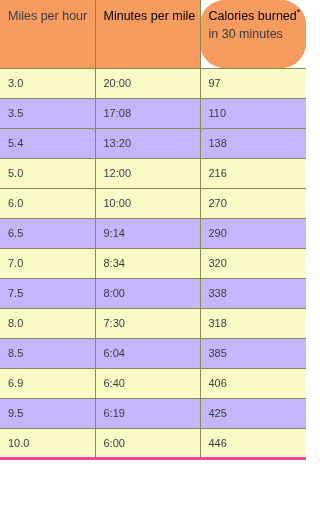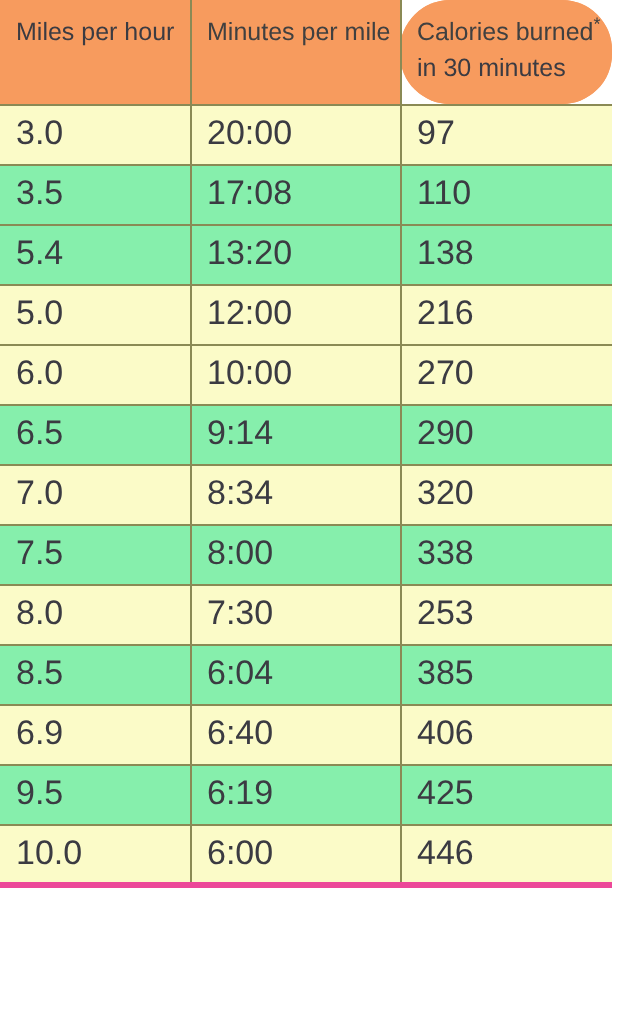--- a/index.html
+++ b/index.html
@@ -26,54 +26,54 @@
     table-layout: fixed;
     font-size: 12.5px;
   }
 
   table.pace-table col.c-mph    { width: 95px; }
   table.pace-table col.c-minmi  { width: 105px; }
   table.pace-table col.c-cal    { width: 106px; }
 
   thead tr.header-row {
     background: #F79B5E;
-    height: 52px;
+    height: 68px;
   }
 
   thead th {
     background: #F79B5E;
     border-right: 1px solid #8a8a55;
     border-bottom: 1px solid #8a8a55;
     text-align: left;
     vertical-align: top;
     padding: 7px 0 0 8px;
     font-weight: normal;
     font-size: 12.5px;
     line-height: 18px;
   }
   thead th:last-child { border-right: none; border-radius: 25px; }
 
   .hdr-dark   { color: #3b3b42; display: block; }
-  .hdr-accent { color: #404040; display: block; }
+  .hdr-accent { color: #000000; display: block; }
   .hdr-accent .star {
     font-size: 9px;
     vertical-align: super;
     line-height: 0;
   }
 
   tbody tr { height: 30px; }
   tbody tr.row-odd  { background: #FBFBC8; }
-  tbody tr.row-even { background: #86efac; }
+  tbody tr.row-even { background: #c4b5fd; }
 
   tbody td {
     border-right: 1px solid #8a8a55;
     border-bottom: 1px solid #8a8a55;
     padding: 0 0 0 8px;
     color: #3b3b42;
-    font-size: 17px;
+    font-size: 11px;
     vertical-align: middle;
     white-space: nowrap;
   }
   tbody td:last-child { border-right: none; }
   tbody tr:last-child td { border-bottom: 3px solid #ec4899; }
 </style>
 </head>
 <body>
 
 <div class="table-wrap">
@@ -134,21 +134,21 @@
           <td>320</td>
         </tr>
         <tr class="row-even">
           <td>7.5</td>
           <td>8:00</td>
           <td>338</td>
         </tr>
         <tr class="row-odd">
           <td>8.0</td>
           <td>7:30</td>
-          <td>253</td>
+          <td>318</td>
         </tr>
         <tr class="row-even">
           <td>8.5</td>
           <td>6:04</td>
           <td>385</td>
         </tr>
         <tr class="row-odd">
           <td>6.9</td>
           <td>6:40</td>
           <td>406</td>

